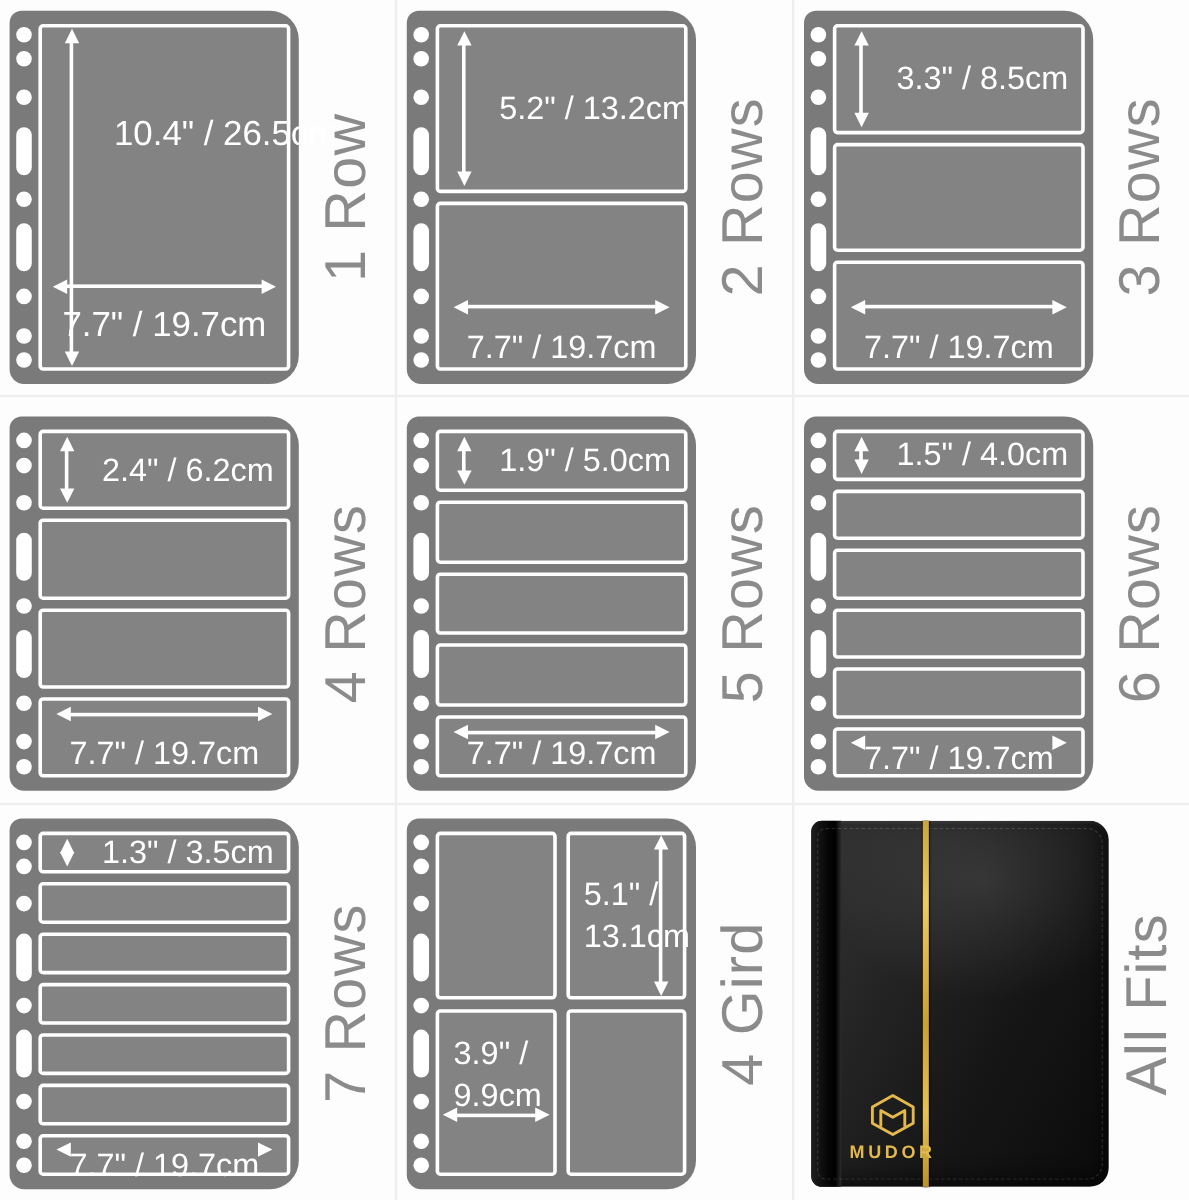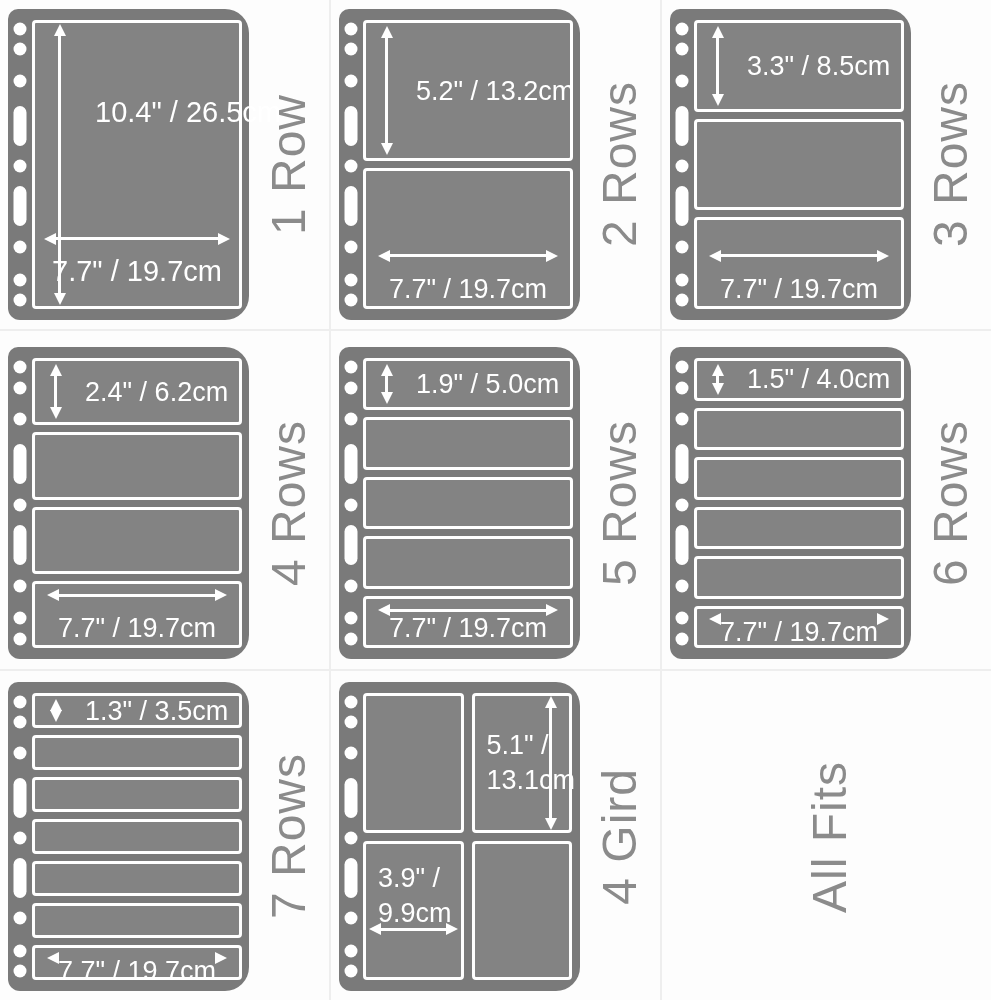--- a/index.html
+++ b/index.html
@@ -443,18 +443,32 @@
         </div>
         <div class="pocket gp gp-br"></div>
       </div>
     </div>
     <div class="label-col">
       <div class="side-label">4 Gird</div>
     </div>
   </section>
 
   <section class="tile tile-r3">
+    <div class="binder">
+      <div class="binder-spine"></div>
+      <div class="binder-stitch"></div>
+      <div class="gold-stripe"></div>
+      <div class="brand">
+        <svg width="40" height="37" viewBox="0 0 40 37">
+          <g fill="none" stroke="#e3b84c" stroke-width="2.4" stroke-linejoin="round">
+            <path d="M20 2 L37 11.5 L37 25 L20 34.5 L3 25 L3 11.5 Z"></path>
+            <path d="M10 28 L10 14.5 L20 20 L30 14.5 L30 28"></path>
+          </g>
+        </svg>
+        <div class="brand-name">MUDOR</div>
+      </div>
+    </div>
     <div class="label-col">
       <div class="side-label">All Fits</div>
     </div>
   </section>
 
 </div>
 
 </body></html>

